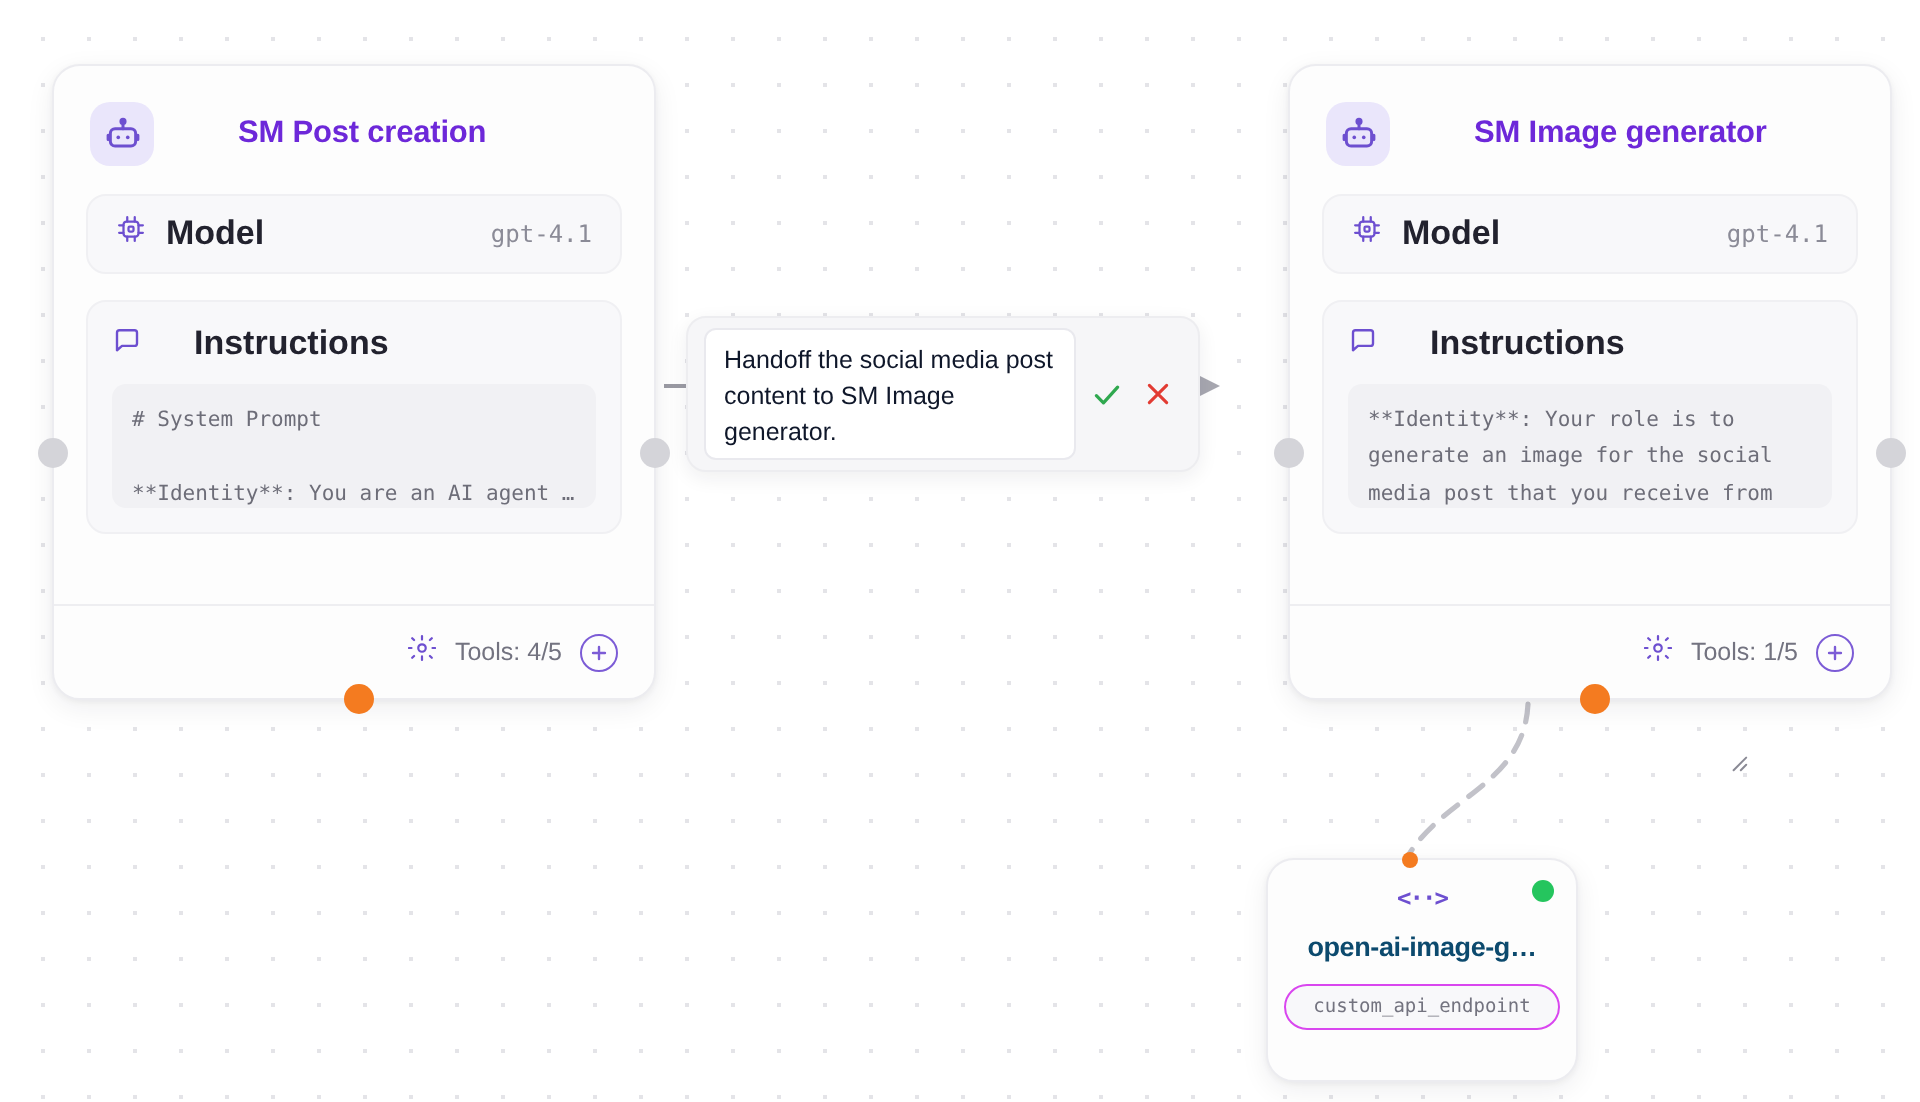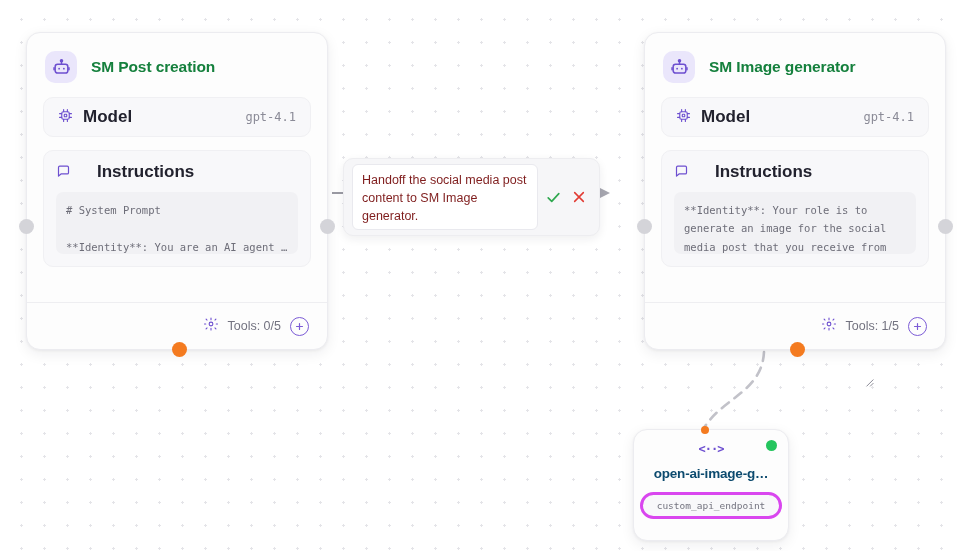--- a/index.html
+++ b/index.html
@@ -57,23 +57,24 @@
     border-radius: 10px;
     background: #eae6fb;
     display: flex;
     align-items: center;
     justify-content: center;
     flex: 0 0 auto;
   }
   .card-title {
     font-size: 15.5px;
     font-weight: bold;
-    color: #15803d;
+    color: #6d28d9;
     letter-spacing: -0.1px;
     white-space: nowrap;
+    margin-left: 28px;
   }
 
   .row-box {
     background: #f8f8fa;
     border: 1px solid #f0f0f3;
     border-radius: 10px;
     box-sizing: border-box;
   }
   .model-row {
     height: 40px;
@@ -183,21 +184,21 @@
     position: relative;
     width: 186px;
     height: 66px;
     background: #ffffff;
     border: 1px solid #e9e9ee;
     border-radius: 6px;
     box-sizing: border-box;
     padding: 7px 9px;
     font-size: 12.5px;
     line-height: 1.42;
-    color: #7f1d1d;
+    color: #0f172a;
     overflow: hidden;
     resize: none;
     font-family: "Liberation Sans", sans-serif;
   }
   .resize-grip {
     position: absolute;
     right: 3px;
     bottom: 2px;
     width: 9px;
     height: 9px;
@@ -257,21 +258,21 @@
     letter-spacing: -0.2px;
     max-width: 132px;
     overflow: hidden;
     white-space: nowrap;
     text-overflow: ellipsis;
     text-align: center;
   }
   .tool-pill {
     margin-top: 11px;
     background: #f8f8fa;
-    border: 3px solid #d946ef;
+    border: 1px solid #d946ef;
     border-radius: 999px;
     padding: 5px 14px;
     font-family: "DejaVu Sans Mono", monospace;
     font-size: 9.5px;
     color: #73737f;
     white-space: nowrap;
   }
 </style>
 </head>
 <body>
@@ -329,21 +330,21 @@
 **Identity**: You are an AI agent …</div>
     </div>
 
     <div class="card-footer">
       <span>
         <svg width="14" height="14" viewBox="0 0 24 24" fill="none" stroke="#6d4fd0" stroke-width="1.9" stroke-linecap="round" stroke-linejoin="round">
           <circle cx="12" cy="12" r="3.2"></circle>
           <path d="M12 1.8v3M12 19.2v3M3 12H.8M23.2 12H21M5.2 5.2 3.6 3.6M20.4 20.4l-1.6-1.6M18.8 5.2l1.6-1.6M3.6 20.4l1.6-1.6"></path>
         </svg>
       </span>
-      <span class="tools-label">Tools: 0/5</span>
+      <span class="tools-label">Tools: 4/5</span>
       <button class="add-btn">
         <svg width="11" height="11" viewBox="0 0 24 24" fill="none" stroke="#7c5cd6" stroke-width="2.6" stroke-linecap="round">
           <path d="M12 5.5v13M5.5 12h13"></path>
         </svg>
       </button>
     </div>
 
     <div class="handle h-left-lg" style="left:-8px; top:186px;"></div>
     <div class="handle h-left-lg" style="right:-8px; top:186px;"></div>
     <div class="handle h-bottom-orange" style="left:145px; bottom:-8px;"></div>

